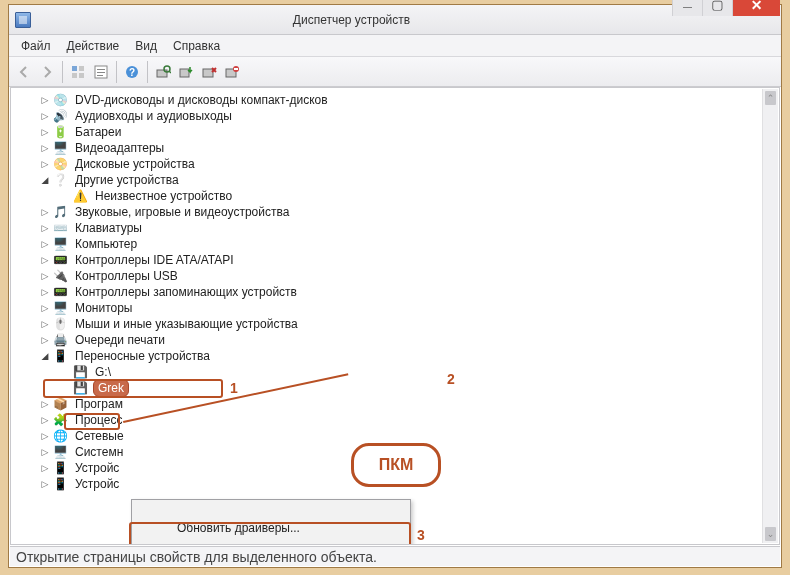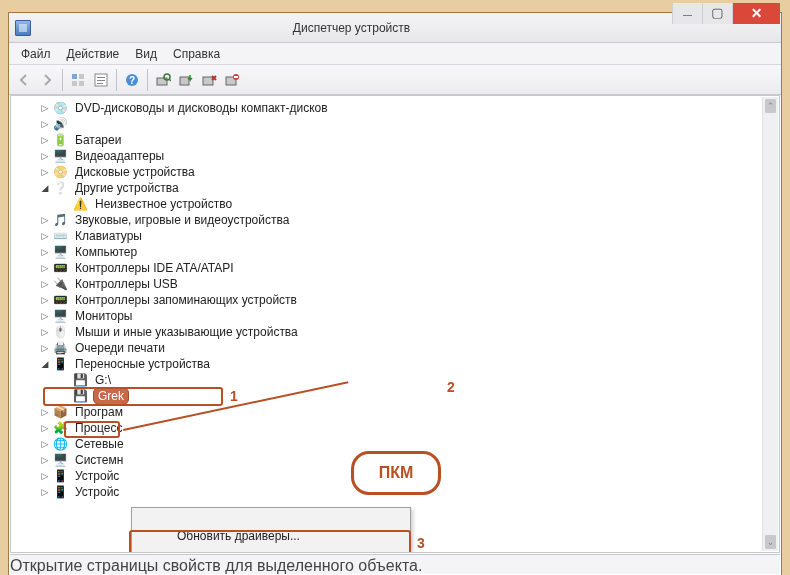--- a/index.html
+++ b/index.html
@@ -8,21 +8,21 @@
     font-family: "Segoe UI", Tahoma, sans-serif;
     font-size: 12px;
     background: #e8cda0;
     width: 790px;
     height: 575px;
     overflow: hidden;
     position: relative;
   }
   .frame {
     position: absolute;
-    left: 8px; top: 12px;
+    left: 8px; top: 4px;
     width: 774px; height: 564px;
     border: 1px solid #a07a45;
     background: #fff;
   }
   .titlebar {
     height: 30px;
     background: linear-gradient(#f4f4f6, #e7e7ea);
     border-bottom: 1px solid #c8c8cc;
     display: flex;
     align-items: center;
@@ -200,23 +200,23 @@
     padding: 4px 10px 4px 28px;
     color: #222;
   }
 
   .statusbar {
     position:absolute;
     left:1px; right:1px; bottom:1px;
     height: 20px;
     border-top: 1px solid #c8c8cc;
     background:#f4f4f6;
-    padding: 2px 0;
+    padding: 2px 6px;
     color:#444;
-    font-size:16px;
+    font-size:14px;
   }
 
   .vscroll {
     position:absolute;
     right:1px; top:1px; bottom:1px;
     width:16px;
     background:#f0f0f2;
     border-left:1px solid #e0e0e2;
   }
   .vthumb {
@@ -323,20 +323,21 @@
     <div class="tree">
 
       <div class="row indent1">
           <span class="caret">▷</span>
           <span class="ico">💿</span>
           <span class="lbl">DVD-дисководы и дисководы компакт-дисков</span>
         </div>
       <div class="row indent1">
           <span class="caret">▷</span>
           <span class="ico">🔊</span>
+          <span class="lbl">Аудиовходы и аудиовыходы</span>
         </div>
       <div class="row indent1">
           <span class="caret">▷</span>
           <span class="ico">🔋</span>
           <span class="lbl">Батареи</span>
         </div>
       <div class="row indent1">
           <span class="caret">▷</span>
           <span class="ico">🖥️</span>
           <span class="lbl">Видеоадаптеры</span>

